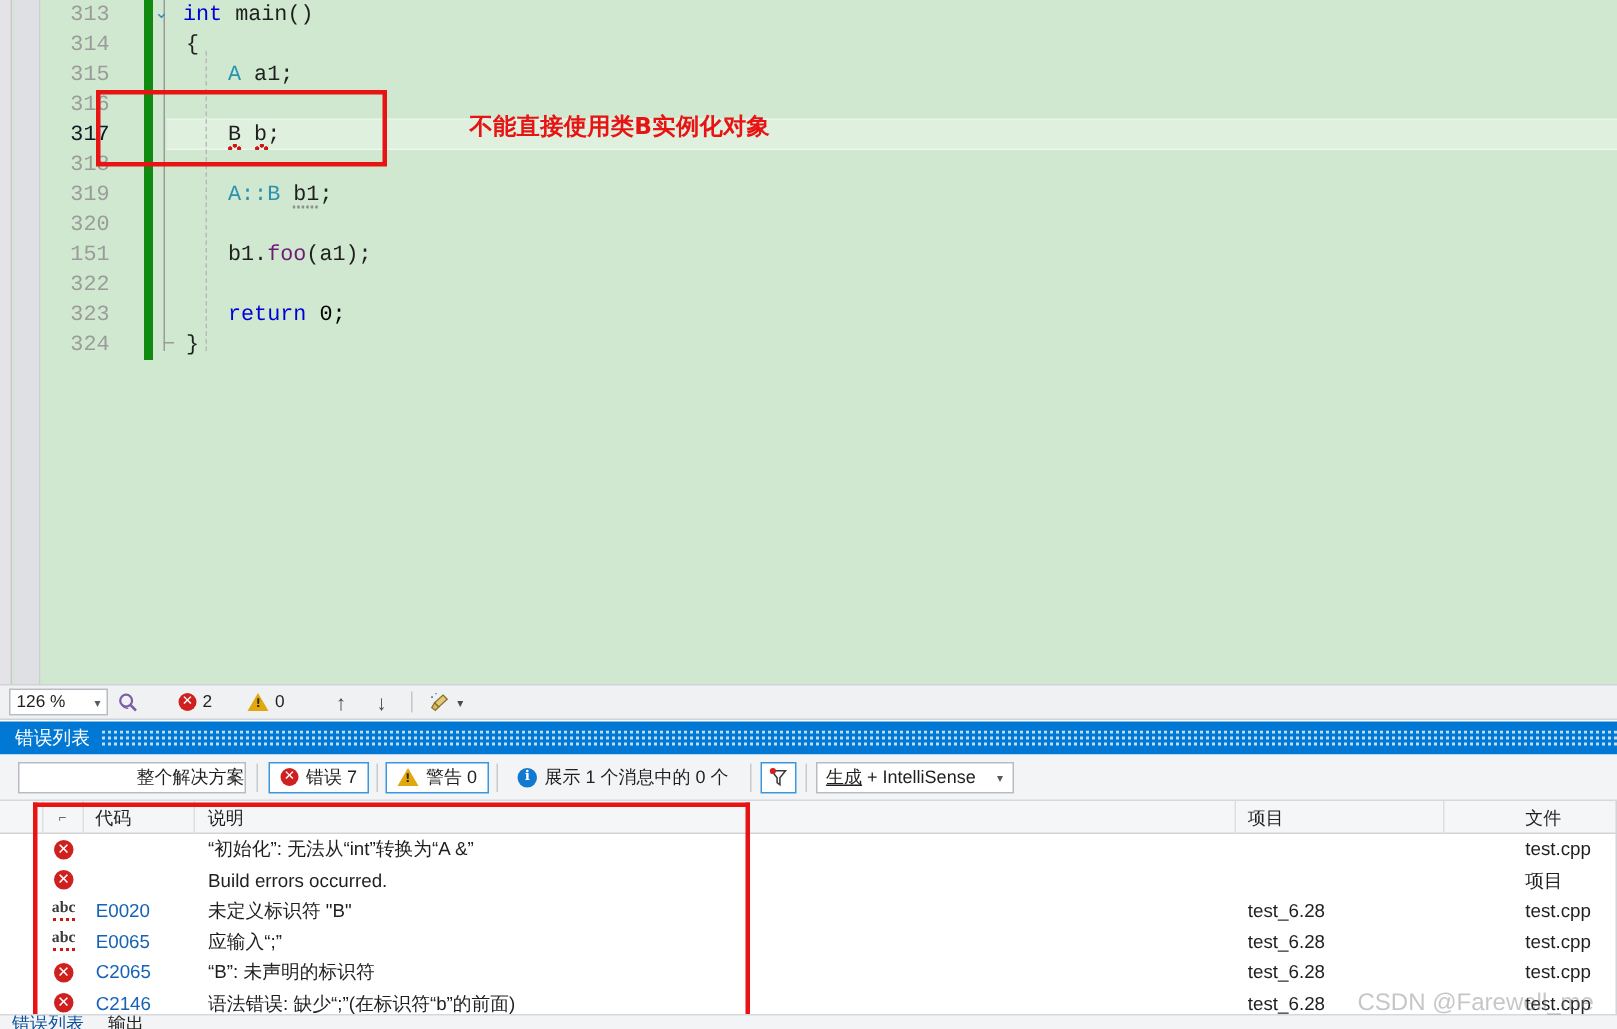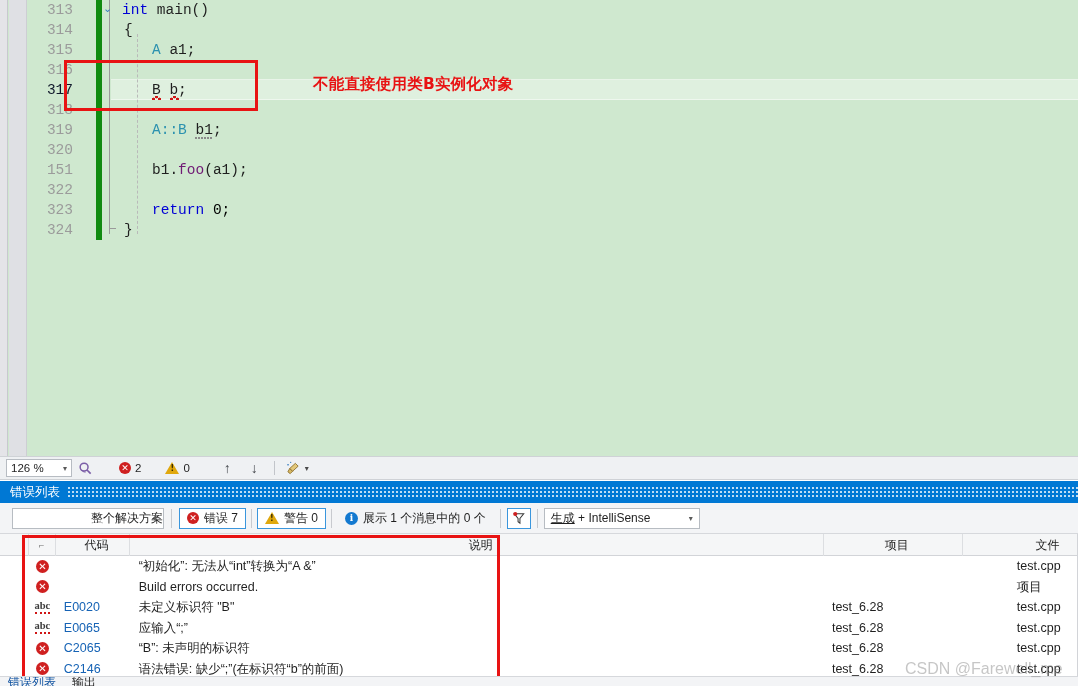--- a/index.html
+++ b/index.html
@@ -308,21 +308,21 @@
   }
   .filter-btn {
     width: 24px; height: 21px;
     border: 1px solid #3a96dd;
     background: #ffffff;
     box-sizing: border-box;
     display: flex; align-items: center; justify-content: center;
     position: relative;
   }
   .build-combo {
-    width: 156px; height: 21px;
+    width: 132px; height: 21px;
     background: #ffffff;
     border: 1px solid #b7bcc2;
     box-sizing: border-box;
     font-size: 12px;
     color: #1f1f1f;
     display: flex; align-items: center;
     padding-left: 6px;
     position: relative;
   }
   .build-combo .caret { position: absolute; right: 6px; font-size: 8px; color: #5a5a5a; }
@@ -347,21 +347,20 @@
     color: #1f1f1f;
   }
   .gh {
     box-sizing: border-box;
     border-right: 1px solid #dcdee1;
     height: 22px;
     line-height: 22px;
     padding-left: 8px;
     overflow: hidden;
     white-space: nowrap;
-    text-align: center;
   }
   .c-sel  { width: 30px; padding-left: 0; }
   .c-ico  { width: 28px; padding-left: 0; text-align: center; }
   .c-code { width: 78px; }
   .c-desc { width: 725px; }
   .c-proj { width: 145px; }
   .c-file { width: 72px; border-right: none; margin-left: 46px; }
 
   .grid-row {
     display: flex;

